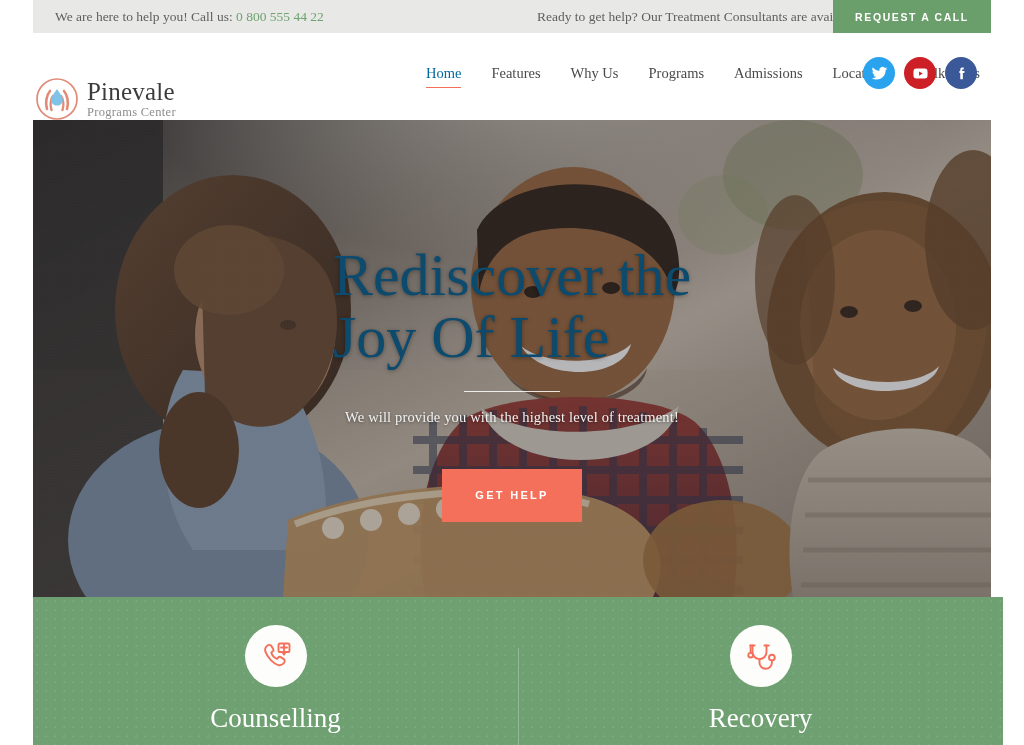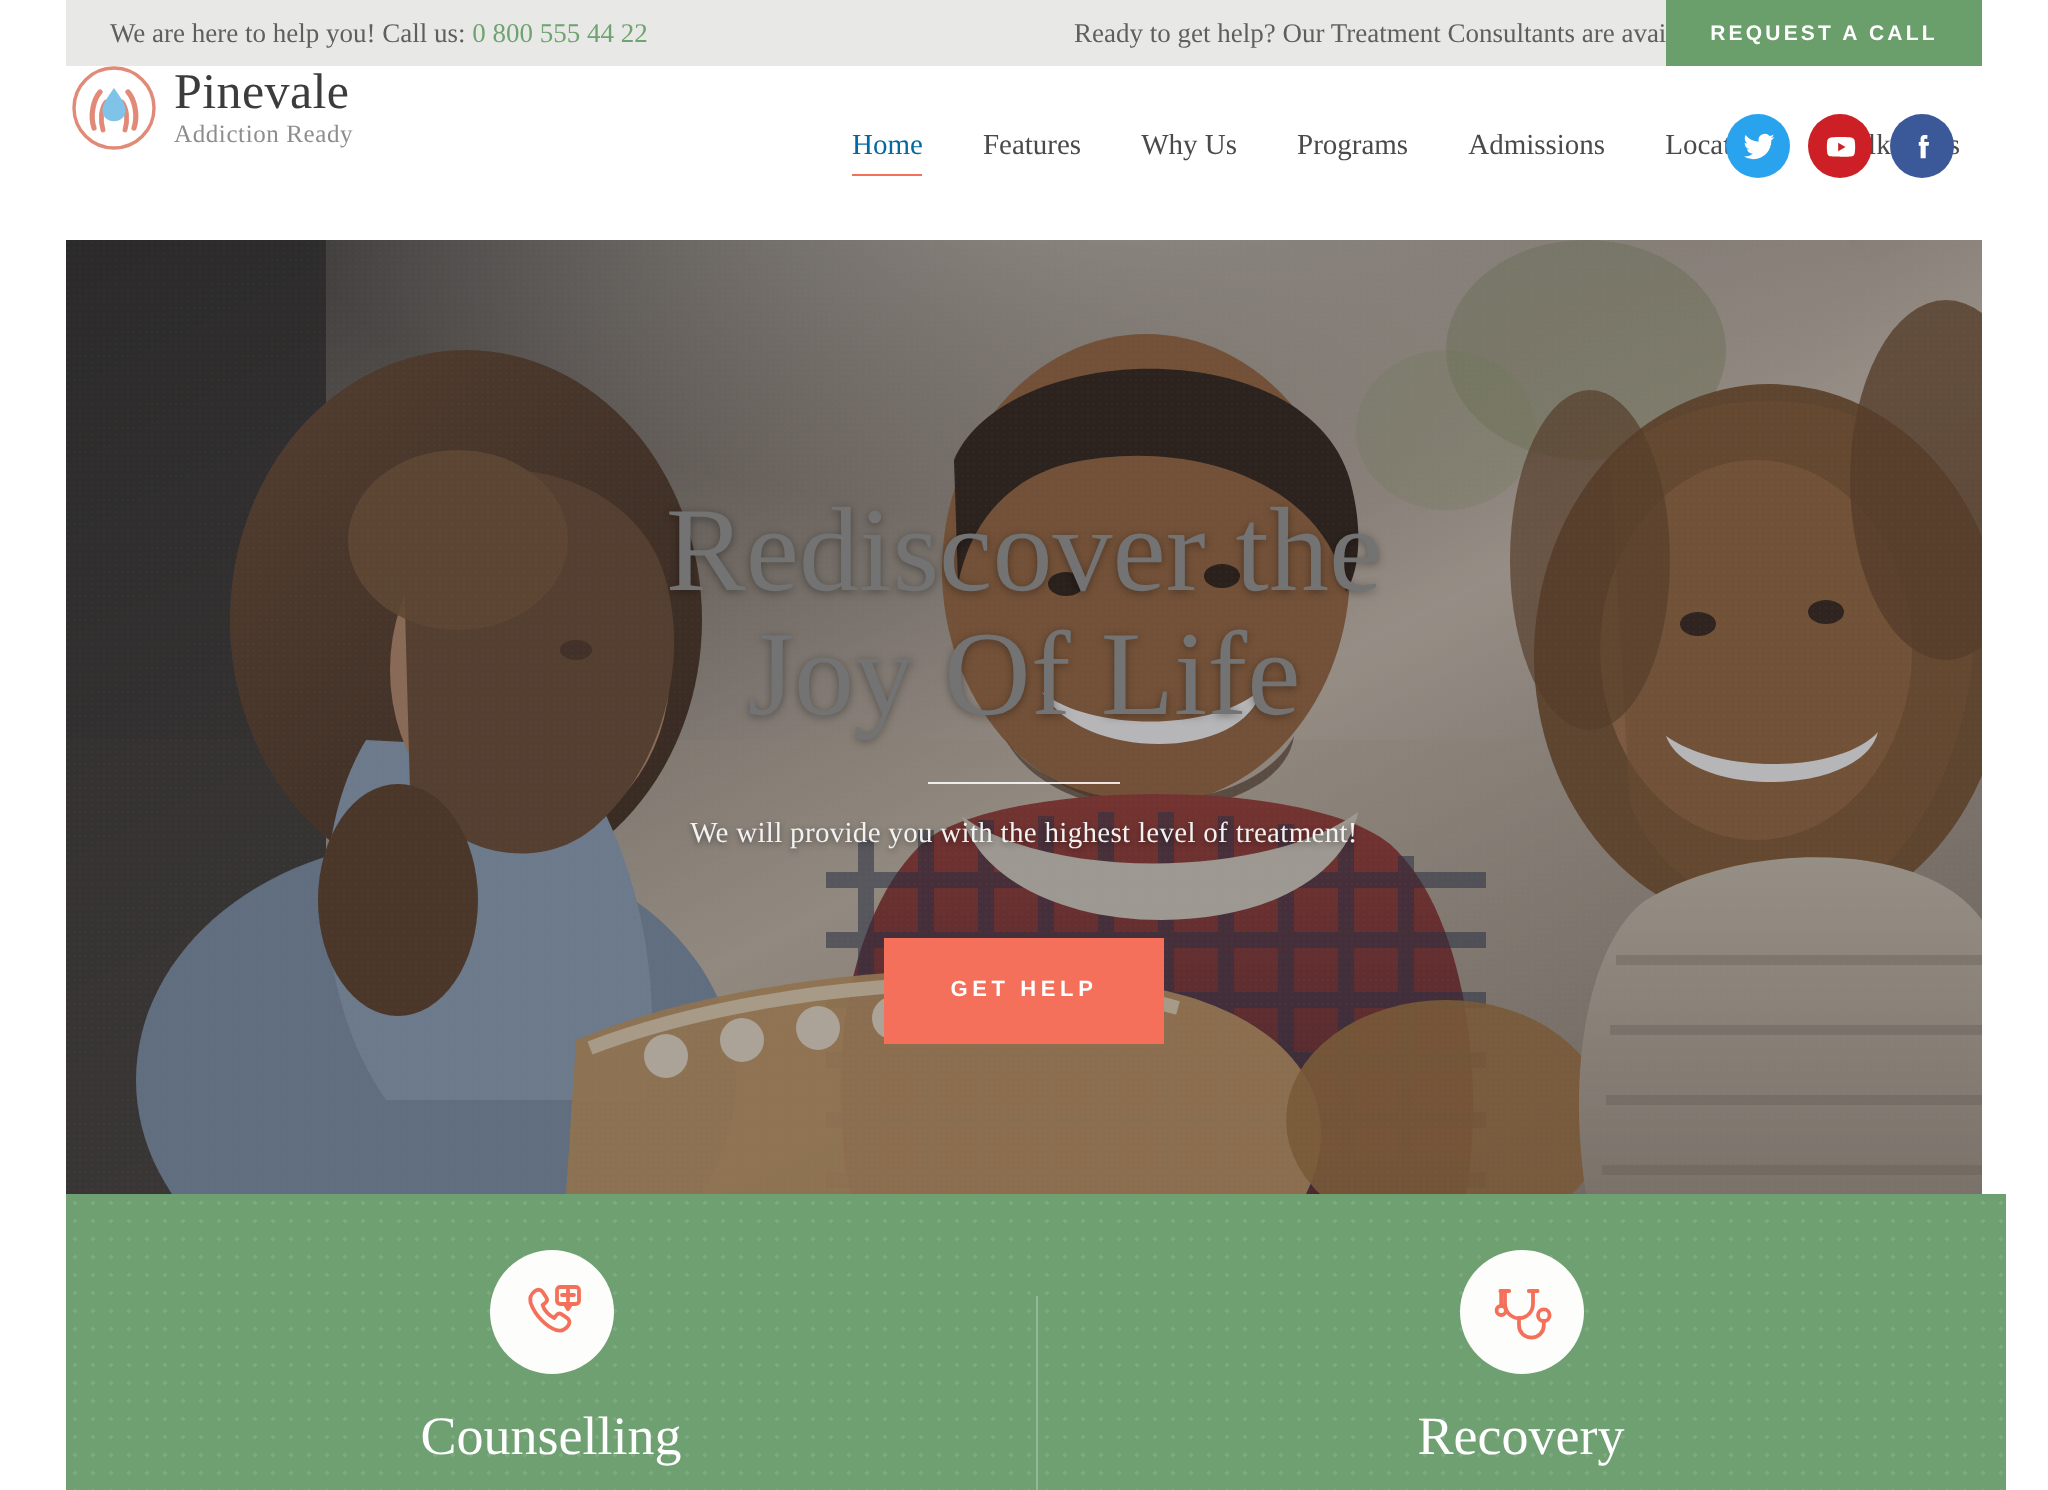--- a/index.html
+++ b/index.html
@@ -30,21 +30,21 @@
     background: #6a9e6a; color: #ffffff;
     font-family: "Liberation Sans", sans-serif;
     font-size: 10.5px; font-weight: bold; letter-spacing: 1.6px;
     display: flex; align-items: center; justify-content: center;
     cursor: pointer; border: none;
   }
 
   
   .header {
     position: absolute; left: 33px; top: 33px; width: 958px; height: 87px;
-    background: #ffffff; display: flex; align-items: flex-start;
+    background: #ffffff; display: flex; align-items: flex-end;
   }
   .logo-wrap { display: flex; align-items: center; margin-left: 3px; cursor: pointer; }
   .logo-mark { width: 42px; height: 42px; flex: none; }
   .logo-text { margin-left: 9px; line-height: 1; }
   .logo-name { font-size: 25px; color: #3c3c3c; letter-spacing: .2px; display:block; }
   .logo-sub  { font-size: 12.5px; color: #8d8d8d; letter-spacing: .3px; display:block; margin-top: 2px; }
 
   .nav { position: absolute; left: 378px; top: 32px; display: flex; gap: 0; }
   .nav a {
     font-size: 14.5px; color: #4a4a4a; text-decoration: none;
@@ -71,21 +71,21 @@
   .hero-photo { position: absolute; inset: 0; }
   .hero-overlay {
     position: absolute; inset: 0;
     background: rgba(40,38,45,0.34);
   }
   .hero-inner {
     position: absolute; inset: 0; display: flex; flex-direction: column;
     align-items: center; justify-content: flex-start; padding-top: 124px;
   }
   .hero-title {
-    color: #737373; font-size: 60px; line-height: 1.04; text-align: center;
+    color: #0c4a6e; font-size: 60px; line-height: 1.04; 
     font-weight: normal; text-shadow: 0 1px 4px rgba(0,0,0,.35);
   }
   .hero-title span { display: block; }
   .hero-rule { width: 96px; border-top: 1px solid rgba(255,255,255,.85); margin: 22px 0 17px; }
   .hero-sub {
     color: #f2f2f2; font-size: 14.5px; letter-spacing: .15px;
     text-shadow: 0 1px 3px rgba(0,0,0,.45);
   }
   .hero-cta {
     margin-top: 43px; width: 140px; height: 53px;
@@ -141,21 +141,21 @@
           <circle cx="21" cy="21" r="20" fill="none" stroke="#e08a77" stroke-width="1.7"></circle>
           <path d="M11 31 C9 25 10.5 17 14 13" fill="none" stroke="#e08a77" stroke-width="2.6" stroke-linecap="round"></path>
           <path d="M31 31 C33 25 31.5 17 28 13" fill="none" stroke="#e08a77" stroke-width="2.6" stroke-linecap="round"></path>
           <path d="M15.5 32 C14 27 14.5 21 17 18" fill="none" stroke="#e08a77" stroke-width="2.4" stroke-linecap="round"></path>
           <path d="M26.5 32 C28 27 27.5 21 25 18" fill="none" stroke="#e08a77" stroke-width="2.4" stroke-linecap="round"></path>
           <path d="M21 11 C25 16.5 26.8 19.5 26.8 22.2 C26.8 25.3 24.2 27.6 21 27.6 C17.8 27.6 15.2 25.3 15.2 22.2 C15.2 19.5 17 16.5 21 11 Z" fill="#7fc4e8"></path>
         </svg>
       </span>
       <span class="logo-text">
         <span class="logo-name">Pinevale</span>
-        <span class="logo-sub">Addiction Ready</span>
+        <span class="logo-sub">Programs Center</span>
       </span>
     </div>
 
     <div class="nav">
       <a class="active" href="#">Home</a>
       <a href="#">Features</a>
       <a href="#">Why Us</a>
       <a href="#">Programs</a>
       <a href="#">Admissions</a>
       <a href="#">Locations</a>

